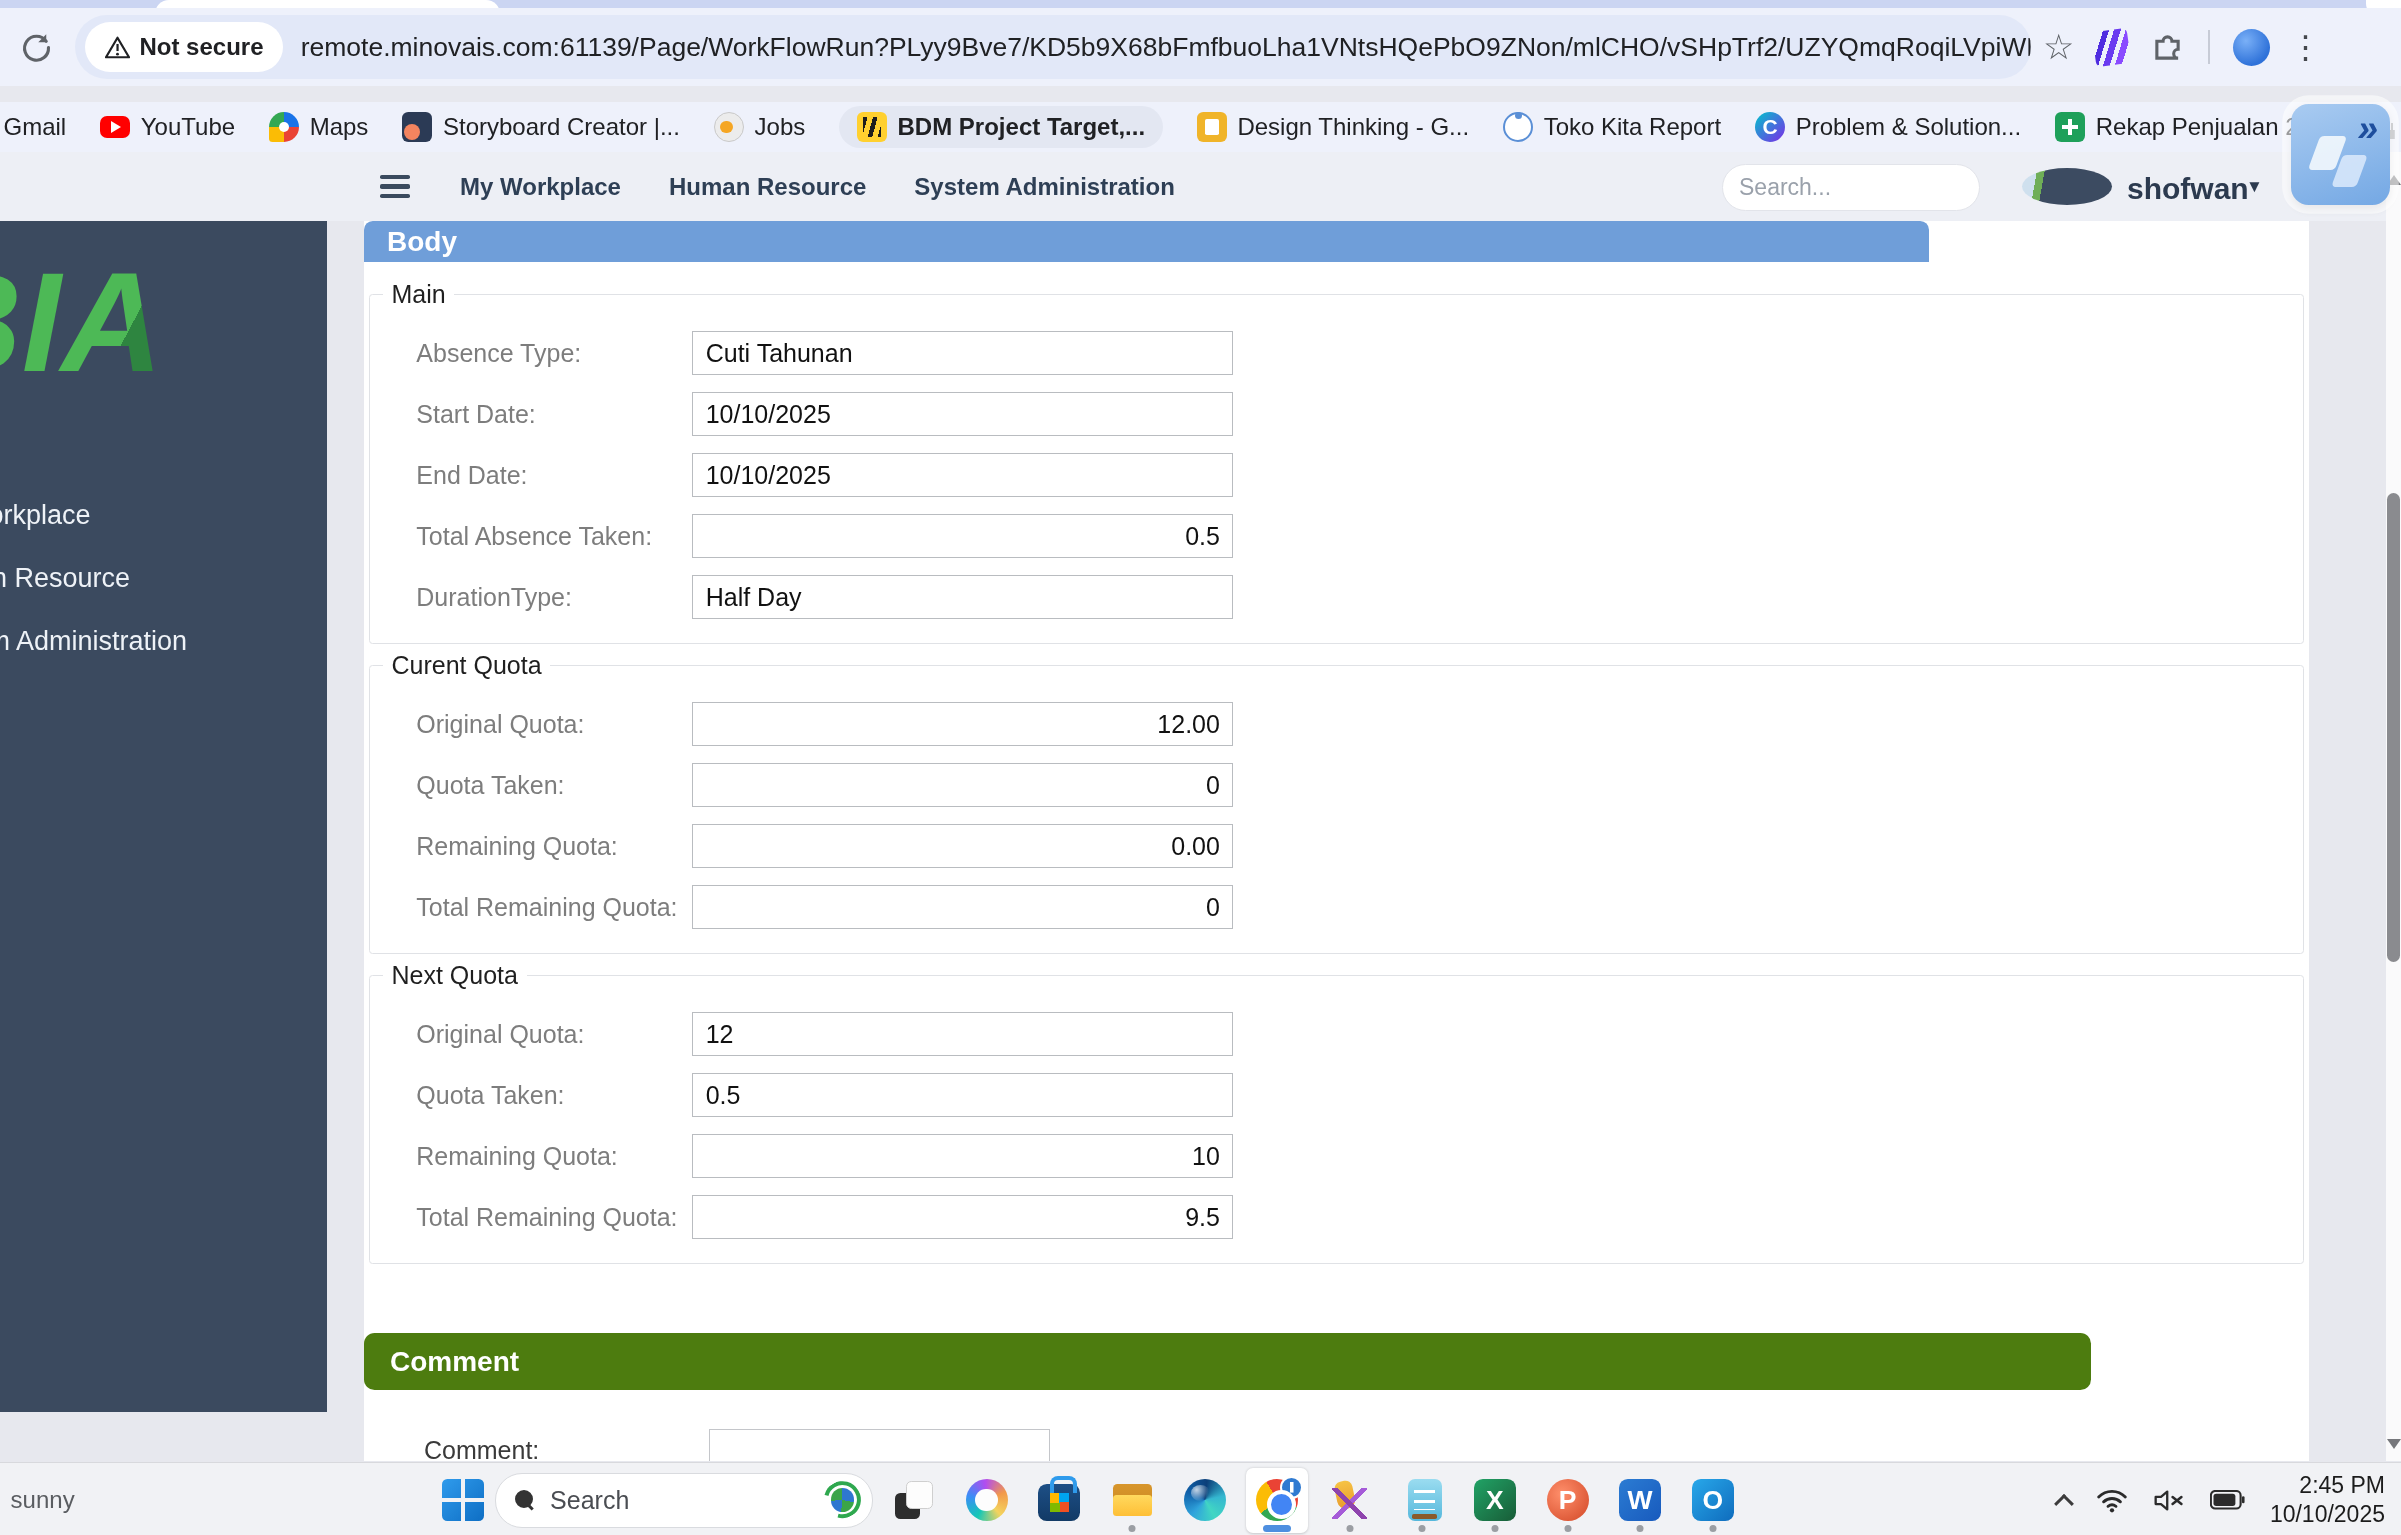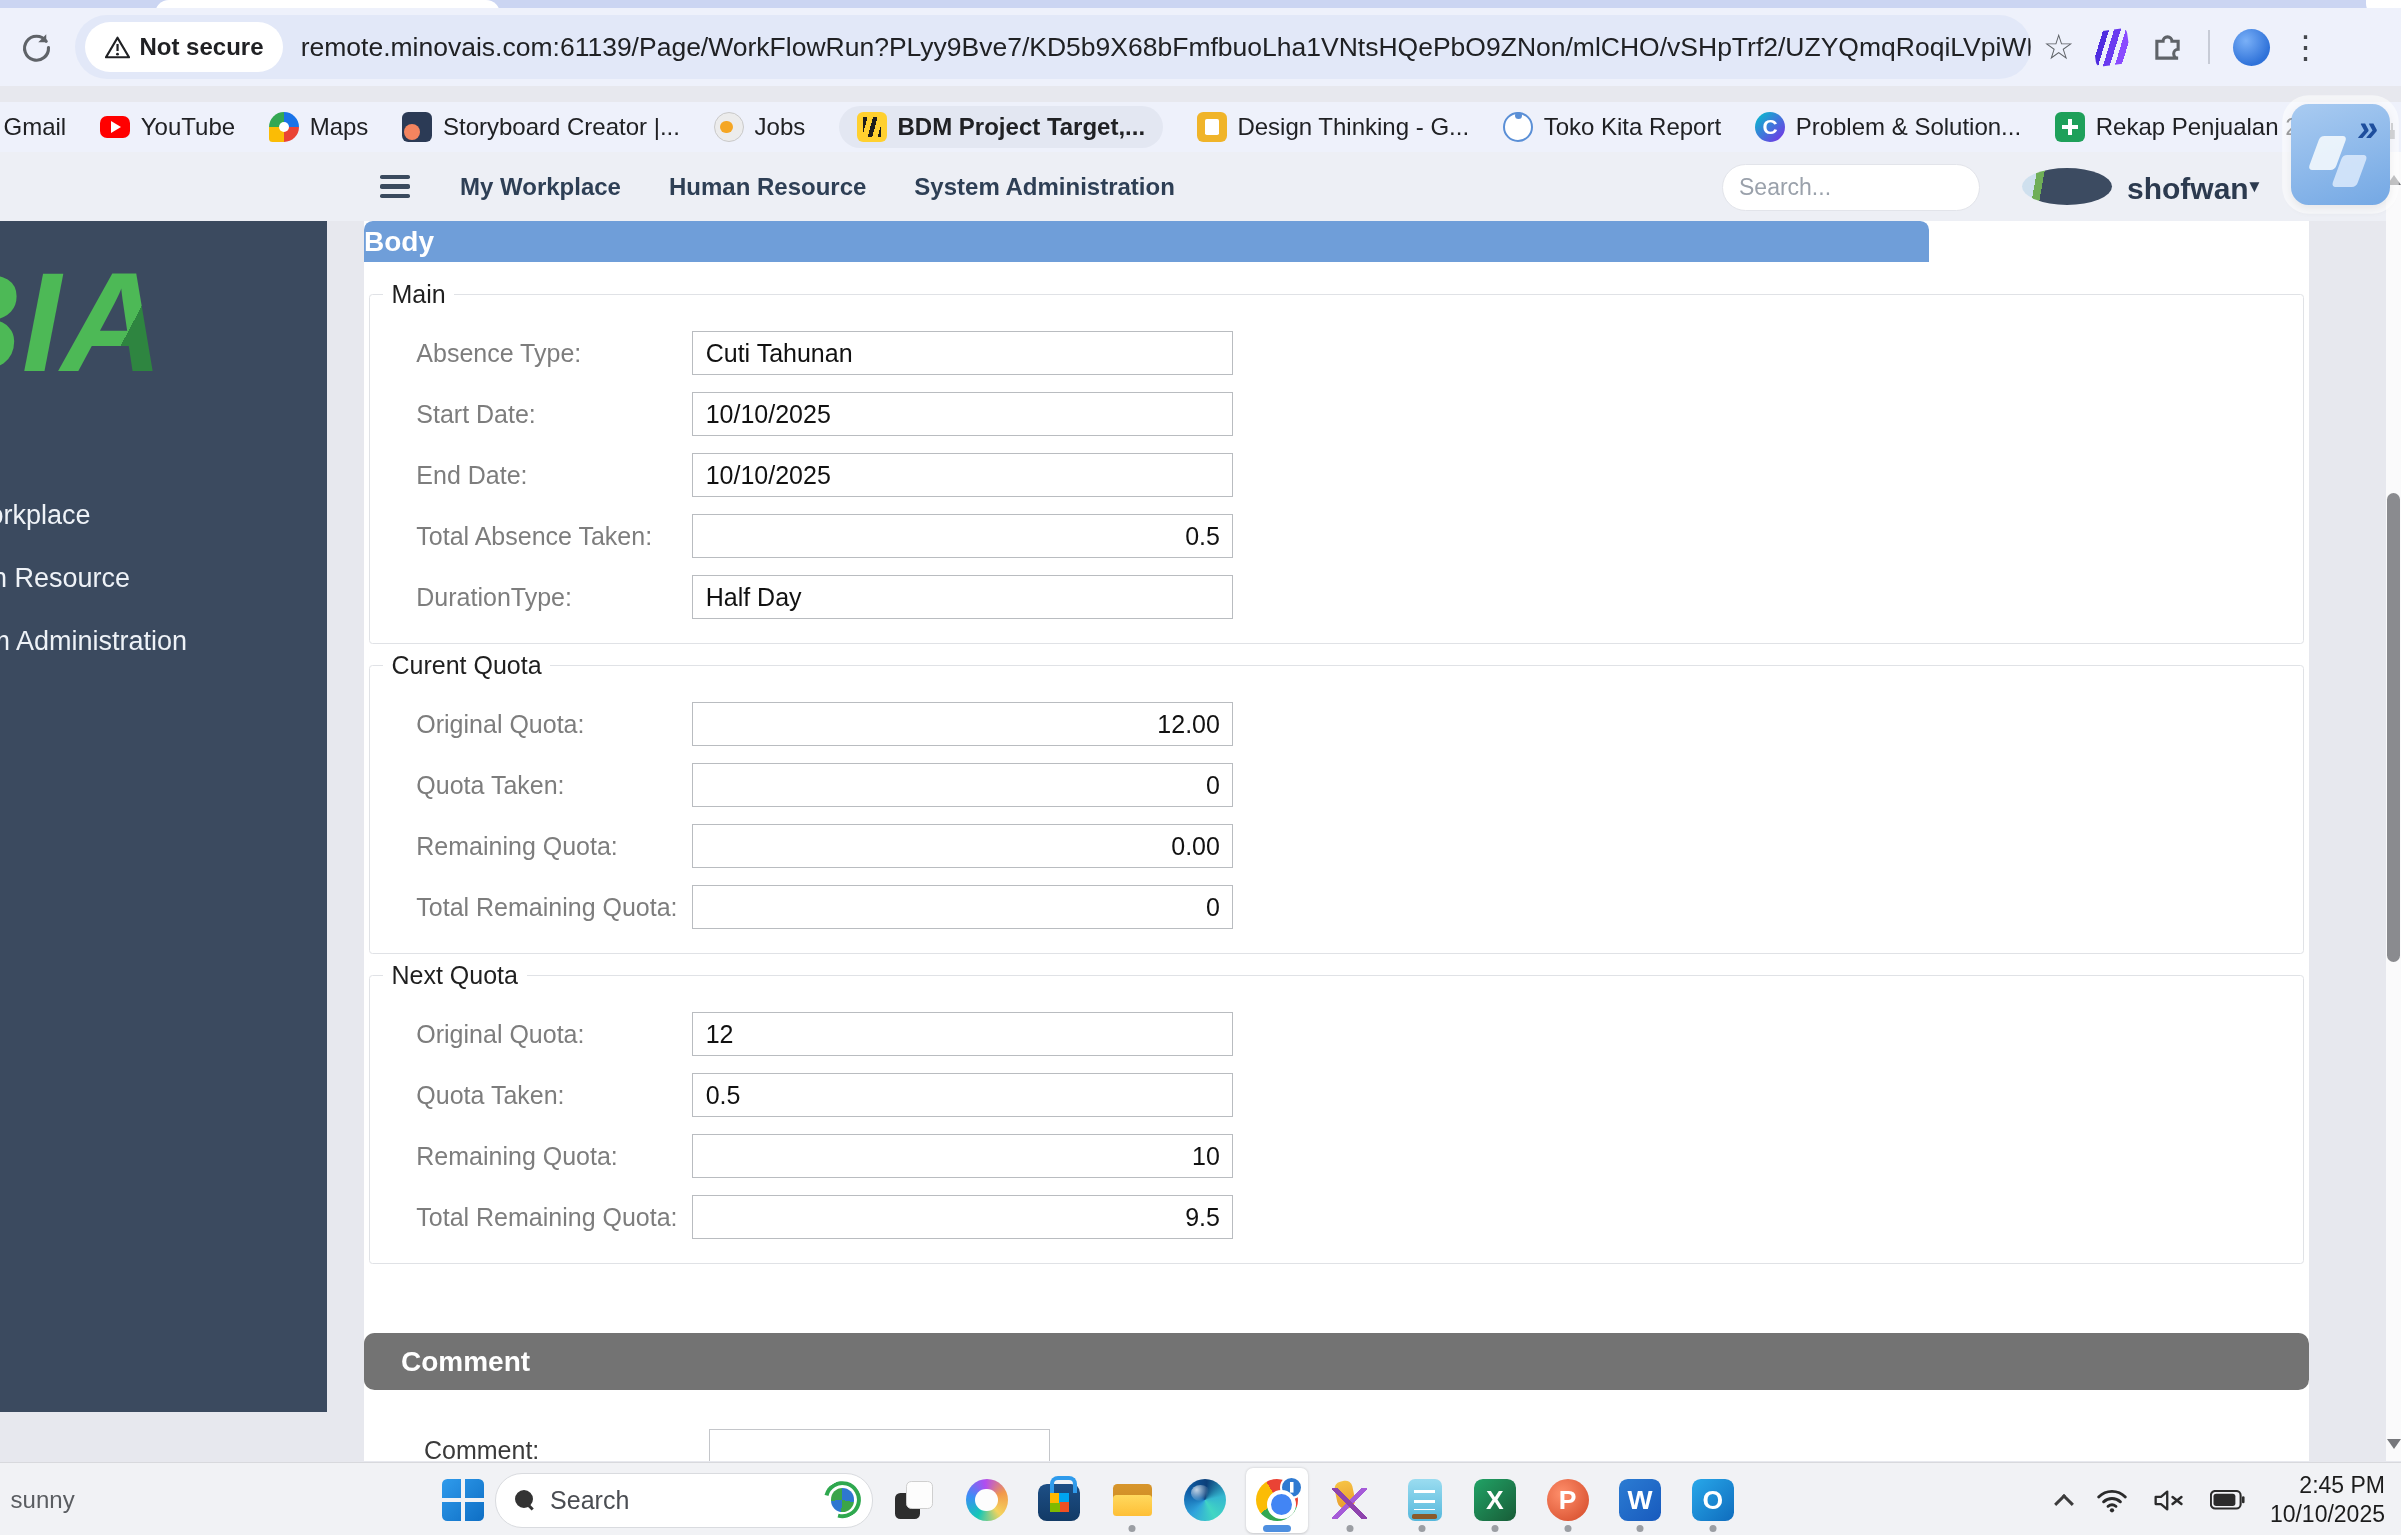--- a/index.html
+++ b/index.html
@@ -88,29 +88,29 @@
 
   
   #sidebar { position:absolute; left:-168px; top:47px; width:495px; height:1213px; background:#3b4a5f; padding-left:88px; z-index:4; }
   #side-logo { margin-top:49px; font-size:141px; font-weight:900; font-style:italic; letter-spacing:0px; line-height:1.05;
       background:linear-gradient(118deg,#4db956 0 52%, #2e8540 52%); -webkit-background-clip:text; background-clip:text; color:transparent; }
   #side-items { margin-top:104px; }
   .side-item { font-size:27px; font-weight:500; color:#eef2f7; margin-bottom:32px; white-space:nowrap; }
 
   
   #panel { position:absolute; left:364px; top:69px; width:1945px; height:1241px; background:#fff; overflow:hidden; z-index:3; }
-  .section-bar { width:1565px; height:41px; background:#6f9ed9; border-radius:8.8px 8.8px 0 0; font-size:28px; font-weight:600; color:#fff; line-height:41px; }
+  .section-bar { width:1565px; height:41px; background:#6f9ed9; border-radius:8.8px 8.8px 0 0; font-size:28px; font-weight:600; color:#fff; line-height:41px; padding-left:23px; }
   .group { position:relative; margin:32px 5.3px 0; border:0.9px solid #e0e2e6; border-radius:3.5px; padding:35px 0 8px; }
   .group + .group { margin-top:21px; }
   .legend { position:absolute; top:-15px; left:12.4px; background:#fff; padding:0 8.8px; font-size:25px; color:#1f1f1f; }
   .frow { display:flex; align-items:center; height:46px; margin:0 0 15px 46px; }
   .flabel { width:276px; font-size:25px; color:#7d7d7d; flex:none; }
   .finput { width:541px; height:44px; border:0.9px solid #b9bcc0; background:#fff; font-size:25px; color:#111; padding:0 12.4px; font-family:inherit; outline:none; }
   .finput.right { text-align:right; }
-  #comment-bar { margin:69px 0 0 0; width:1945px; height:57px; background:#737373; border-radius:10.6px; font-size:28px; font-weight:600; color:#fff; line-height:57px; padding-left:37px; }
+  #comment-bar { margin:69px 0 0 0; width:1727px; height:57px; background:#4d7c0f; border-radius:10.6px; font-size:28px; font-weight:600; color:#fff; line-height:57px; padding-left:26px; }
   .comment-row { display:flex; align-items:flex-start; margin:39px 0 0 60px; }
   .comment-label { width:193px; font-size:25px; color:#3a3a3a; padding-top:7px; flex:none; }
   .comment-input { width:341px; height:85px; border:0.9px solid #c4c6ca; background:#fff; font-size:25px; color:#111; padding:5.3px 10.6px; margin-left:92px; font-family:inherit; outline:none; resize:none; }
 
   
   #scrollbar { position:absolute; right:0; top:0; width:15px; height:1309px; background:#fafafb; z-index:6; }
   .scroll-up { position:absolute; top:23px; left:0.9px; width:0; height:0; border-left:7px solid transparent; border-right:7px solid transparent; border-bottom:10.6px solid #76777b; }
   .scroll-down { position:absolute; bottom:12.4px; left:0.9px; width:0; height:0; border-left:7px solid transparent; border-right:7px solid transparent; border-top:10.6px solid #76777b; }
   .scroll-thumb { position:absolute; top:341px; left:0.9px; width:13.3px; height:469px; background:#8a8b8f; border-radius:7px; }
 

